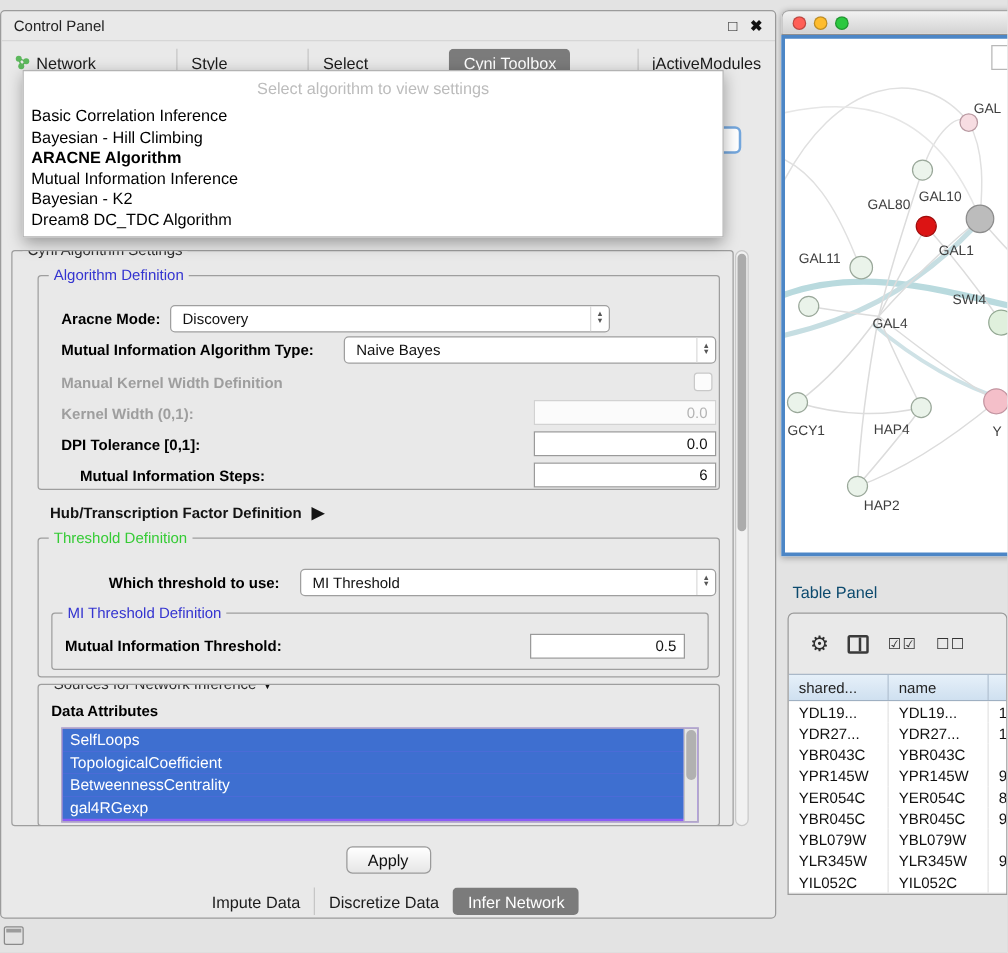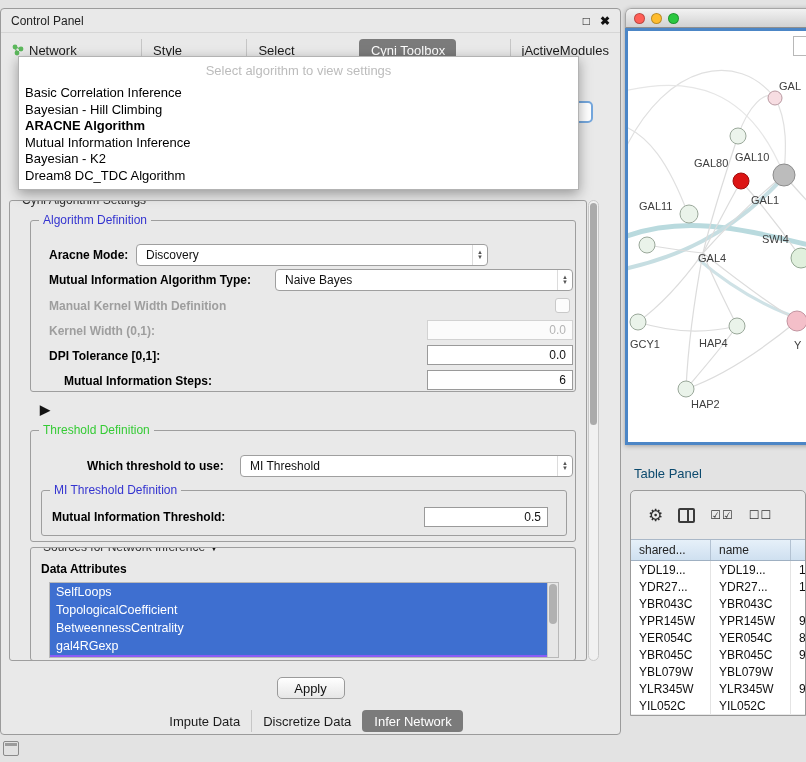--- a/index.html
+++ b/index.html
@@ -189,20 +189,21 @@
         <div class="tinput disabled" style="left:396px; top:99px; width:146px;">0.0</div>
 
         <span class="flabel" style="left:18px; top:128px;">DPI Tolerance [0,1]:</span>
         <div class="tinput" style="left:396px; top:124px; width:146px;">0.0</div>
 
         <span class="flabel" style="left:18px; top:153px;margin-left:15px;">Mutual Information Steps:</span>
         <div class="tinput" style="left:396px; top:149px; width:146px;">6</div>
       </div>
 
       <div class="hub-row" style="left:30px; top:201px;">
+        <span>Hub/Transcription Factor Definition</span>
         <span class="arrow">▶</span>
       </div>
 
       <div class="group" style="left:20px; top:229px; width:546px; height:112px;">
         <span class="gtitle green">Threshold Definition</span>
 
         <span class="flabel" style="left:56px; top:28px;">Which threshold to use:</span>
         <div class="combo" style="left:209px; top:24px; width:333px;">
           <span>MI Threshold</span>
           <span class="arrows">▲<br>▼</span>

